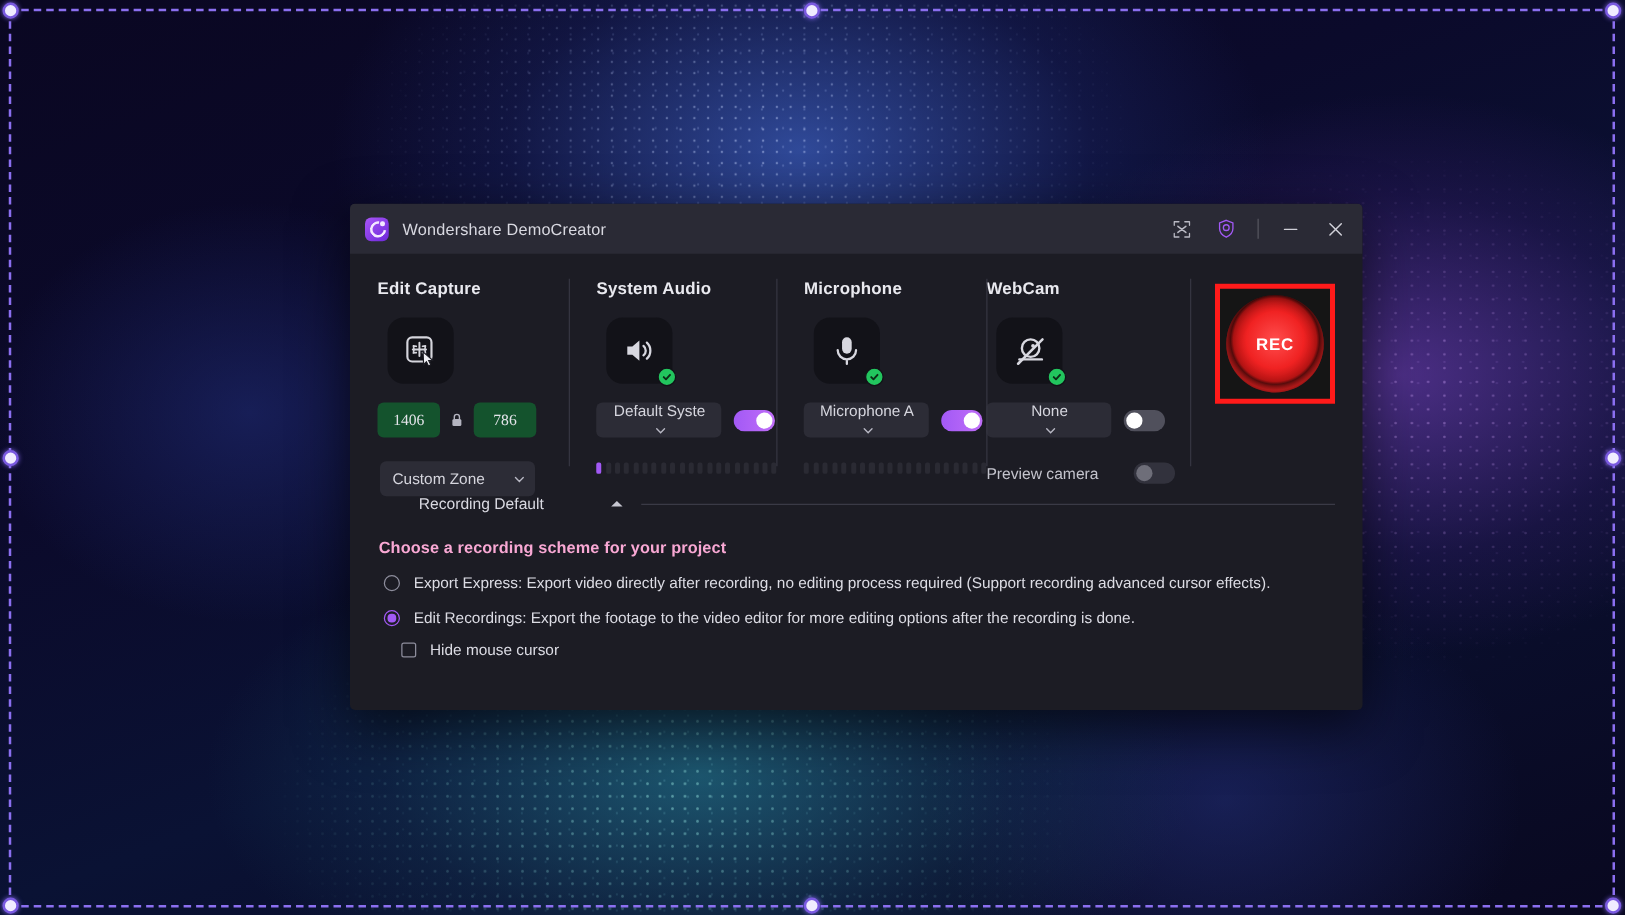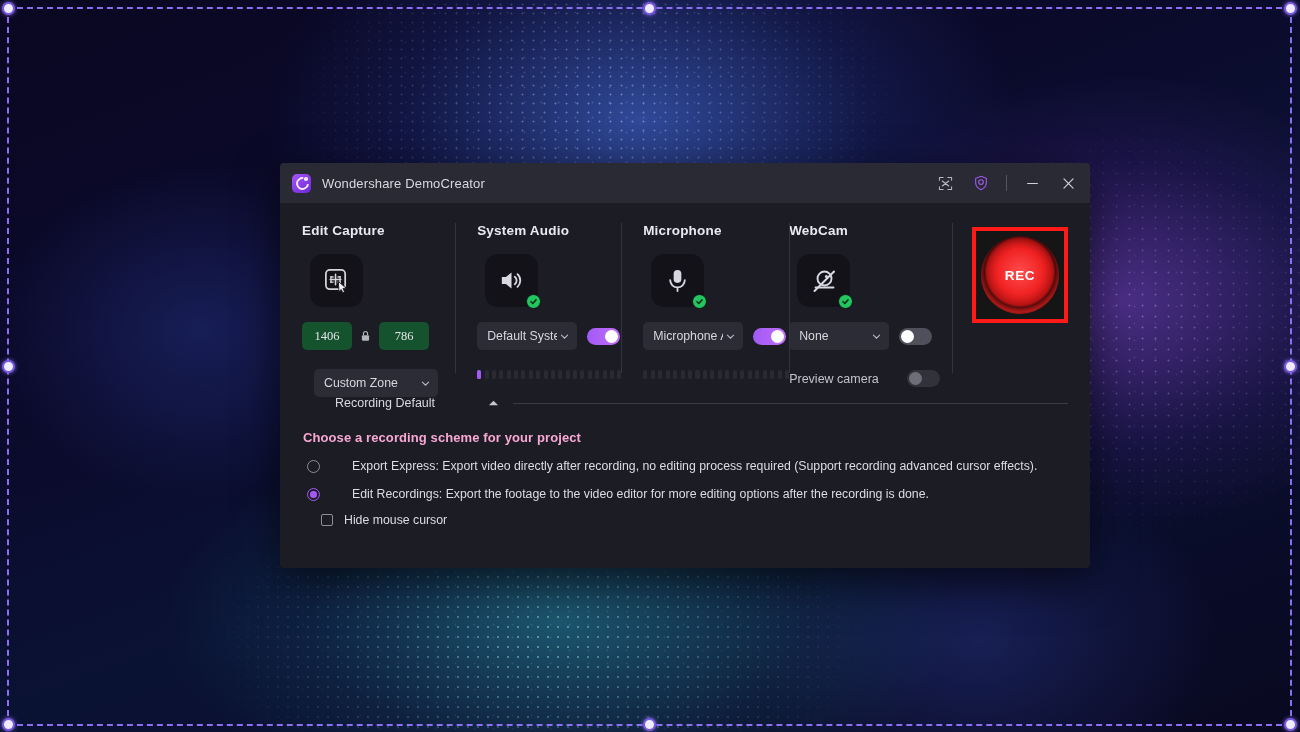--- a/index.html
+++ b/index.html
@@ -226,22 +226,22 @@
     overflow: hidden;
   }
   .select-label {
     font-size: 12.3px;
     color: #d6d6de;
     white-space: nowrap;
     overflow: hidden;
     flex: 1;
     margin-right: 2px;
   }
-  .sel-zone { width: 124px; margin-top: 19px; margin-left: 12px; }
-  .sel-dev  { width: 100px; }
+  .sel-zone { width: 124px; margin-top: 19px; margin-left: 2px; }
+  .sel-dev  { width: 100px; flex-direction: column; }
 
   .dev-row { display: flex; align-items: center; margin-top: 15px; gap: 10px; }
 
   
   .toggle {
     width: 33px; height: 17px;
     border-radius: 9px;
     position: relative;
     cursor: pointer;
     flex: 0 0 auto;
@@ -328,21 +328,20 @@
     color: #f9a8d4;
     margin-top: 14px;
     margin-left: 1px;
     letter-spacing: .1px;
   }
 
   .radio-row {
     display: flex; align-items: flex-end;
     margin-top: 14px;
     cursor: pointer;
-    gap: 21px;
   }
   .radio {
     width: 13px; height: 13px;
     border-radius: 50%;
     border: 1.4px solid #8d8d9c;
     flex: 0 0 auto;
     margin-left: 5px;
     position: relative;
   }
   .radio.checked { border-color: #a259f5; }

